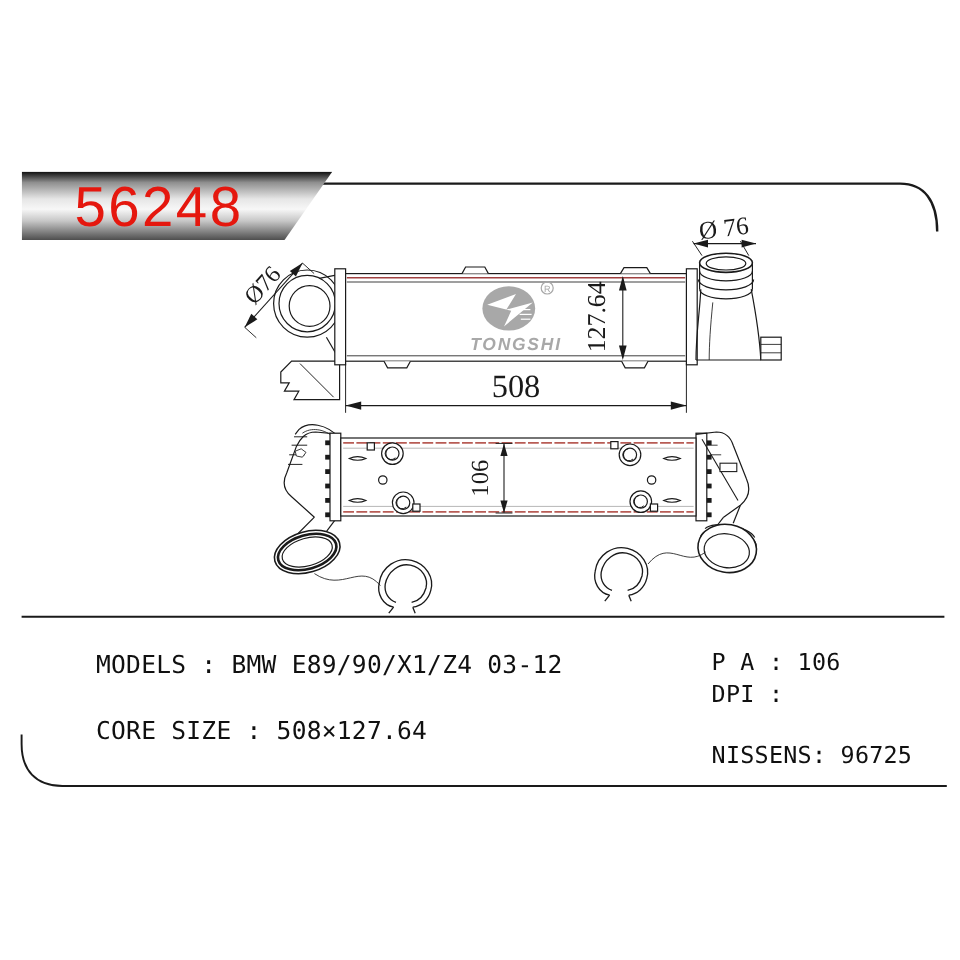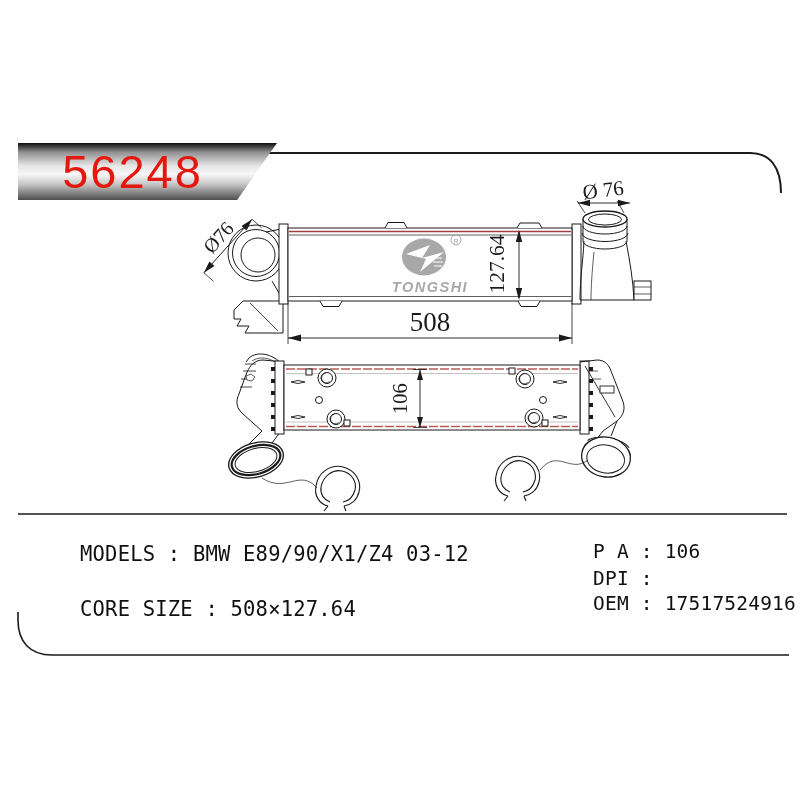--- a/index.html
+++ b/index.html
@@ -254,16 +254,16 @@
         <path d="M540,470 C558,448 570,474 588,460" stroke-width="0.7"></path>
       </g>
     </g>
   </svg>
 
   <div class="specs">
     <div class="spec-row spec-left" style="top:542px">MODELS : BMW E89/90/X1/Z4 03-12</div>
     <div class="spec-row spec-left" style="top:597px">CORE SIZE : 508×127.64</div>
     <div class="spec-row spec-right" style="top:540px">P A : 106</div>
     <div class="spec-row spec-right" style="top:567px">DPI :</div>
-    <div class="spec-row spec-right" style="top:592px">OEM : 17517524916</div>
+    <div class="spec-row spec-right" style="top:618px">NISSENS: 96725</div>
   </div>
 
 </div>
 
 </body></html>

